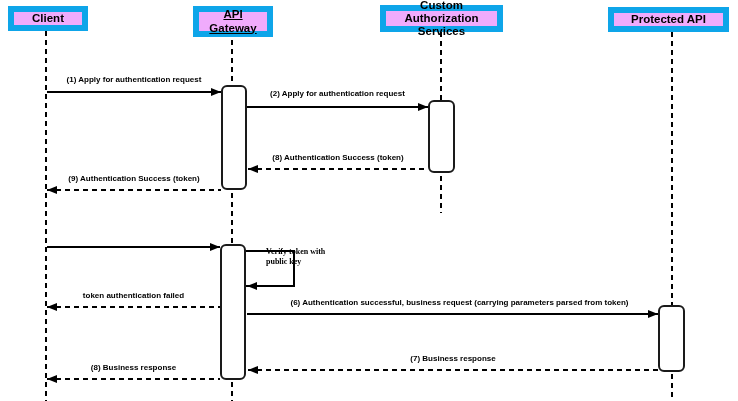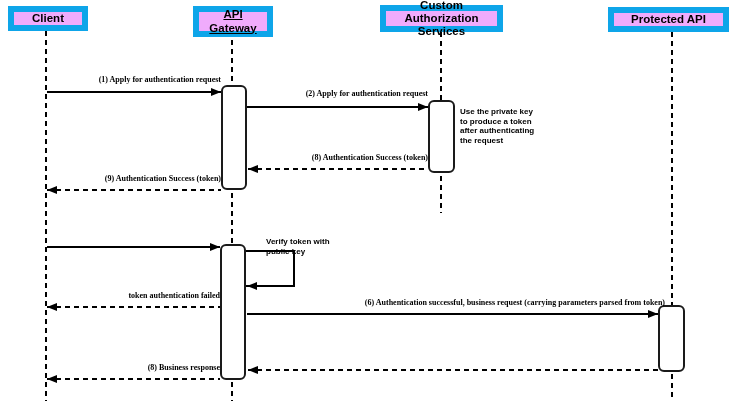--- a/index.html
+++ b/index.html
@@ -24,21 +24,21 @@
   .line-solid{position:absolute;height:2px;background:#000;z-index:3;}
   .line-dashed{
     position:absolute;height:2px;z-index:3;
     background:repeating-linear-gradient(to right,#000 0 5px,transparent 5px 9px);
   }
   .ah{position:absolute;width:0;height:0;z-index:6;}
   .ah-right{border-top:4px solid transparent;border-bottom:4px solid transparent;border-left:10px solid #000;}
   .ah-left{border-top:4px solid transparent;border-bottom:4px solid transparent;border-right:10px solid #000;}
   .msg-label{
     position:absolute;font-size:8px;font-weight:bold;white-space:nowrap;
-    text-align:right;z-index:5;font-family:Liberation Serif, serif;
+    text-align:center;z-index:5;
   }
   .free-text{
     position:absolute;font-size:8px;font-weight:bold;line-height:9.5px;z-index:5;
   }
   .self-loop{
     position:absolute;box-sizing:border-box;z-index:3;
     border-top:2px solid #000;border-right:2px solid #000;border-bottom:2px solid #000;
   }
 </style>
 </head>
@@ -70,45 +70,45 @@
   <div class="activation" style="left:658px;top:305px;width:27px;height:67px;"></div>
 
   <div class="msg-label" style="left:47px;width:174px;top:75px;">(1) Apply for authentication request</div>
   <div class="line-solid" style="left:47px;top:91px;width:174px;"></div>
   <div class="ah ah-right" style="left:211px;top:88px;"></div>
 
   <div class="msg-label" style="left:247px;width:181px;top:89px;">(2) Apply for authentication request</div>
   <div class="line-solid" style="left:247px;top:106px;width:181px;"></div>
   <div class="ah ah-right" style="left:418px;top:103px;"></div>
 
-  <div class="free-text" style="left:460px;top:107px;width:82px;">Use the private key to produce a token after authenticating the request</div>
 
   <div class="msg-label" style="left:248px;width:180px;top:153px;">(8) Authentication Success (token)</div>
   <div class="line-dashed" style="left:248px;top:168px;width:180px;"></div>
   <div class="ah ah-left" style="left:248px;top:165px;"></div>
 
   <div class="msg-label" style="left:47px;width:174px;top:174px;">(9) Authentication Success (token)</div>
   <div class="line-dashed" style="left:47px;top:189px;width:174px;"></div>
   <div class="ah ah-left" style="left:47px;top:186px;"></div>
 
   <div class="line-solid" style="left:47px;top:246px;width:173px;"></div>
   <div class="ah ah-right" style="left:210px;top:243px;"></div>
 
   <div class="self-loop" style="left:246px;top:250px;width:49px;height:37px;"></div>
   <div class="ah ah-left" style="left:247px;top:282px;"></div>
-  <div class="free-text" style="left:266px;top:237px;width:72px;">Verify token with public key</div>
+  <div class="free-text" style="left:266px;top:247px;width:72px;font-family:Liberation Serif, serif;">Verify token with public key</div>
 
   <div class="msg-label" style="left:47px;width:173px;top:291px;">token authentication failed</div>
   <div class="line-dashed" style="left:47px;top:306px;width:173px;"></div>
   <div class="ah ah-left" style="left:47px;top:303px;"></div>
 
   <div class="msg-label" style="left:254px;width:411px;top:298px;">(6) Authentication successful, business request (carrying parameters parsed from token)</div>
   <div class="line-solid" style="left:247px;top:313px;width:411px;"></div>
   <div class="ah ah-right" style="left:648px;top:310px;"></div>
 
+  <div class="msg-label" style="left:248px;width:410px;top:354px;">(7) Business response</div>
   <div class="line-dashed" style="left:248px;top:369px;width:410px;"></div>
   <div class="ah ah-left" style="left:248px;top:366px;"></div>
 
   <div class="msg-label" style="left:47px;width:173px;top:363px;">(8) Business response</div>
   <div class="line-dashed" style="left:47px;top:378px;width:173px;"></div>
   <div class="ah ah-left" style="left:47px;top:375px;"></div>
 
 </div>
 
 </body></html>

